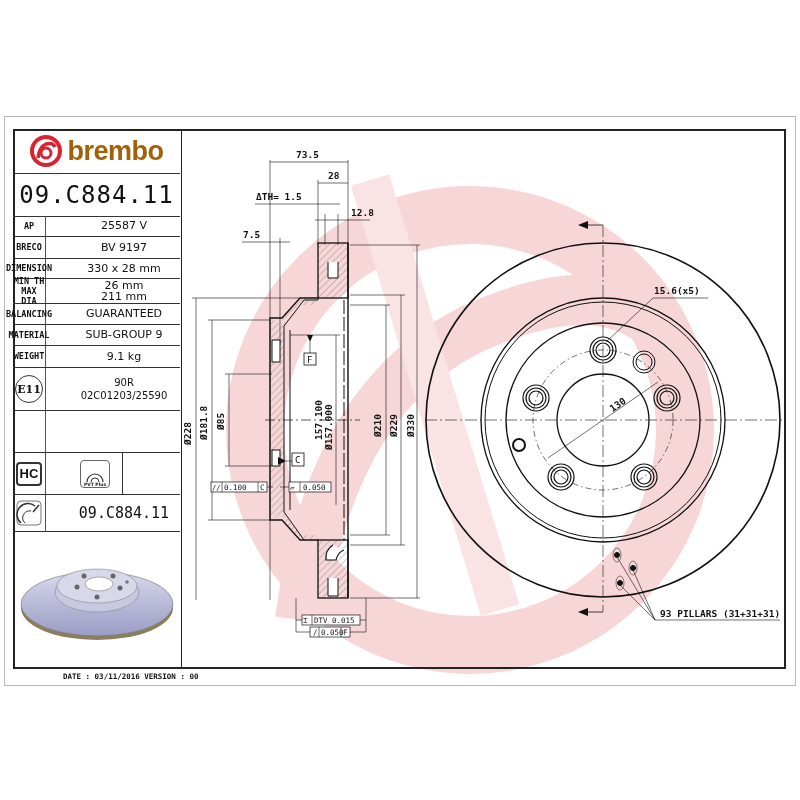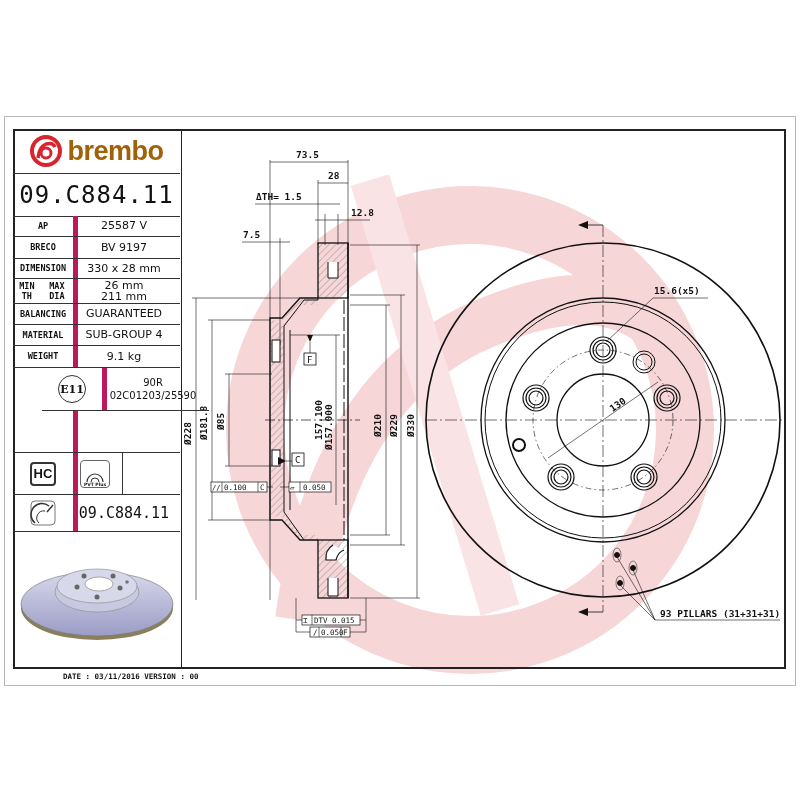--- a/index.html
+++ b/index.html
@@ -1,21 +1,21 @@
 <!DOCTYPE html>
 <html><head>
 <meta charset="utf-8">
 <style>
   html,body{margin:0;padding:0;background:#ffffff;}
   body{width:800px;height:800px;position:relative;overflow:hidden;font-family:"DejaVu Sans",sans-serif;color:#111;}
   .outer{position:absolute;left:4px;top:116px;width:792px;height:570px;border:1px solid #b8b8b8;box-sizing:border-box;}
   .frame{position:absolute;left:13px;top:129px;width:773px;height:540px;border:2px solid #222;box-sizing:border-box;}
   .sidebar{position:absolute;left:13px;top:129px;width:169px;height:540px;border-right:1.5px solid #222;box-sizing:border-box;}
   .row{position:absolute;left:0;width:167px;border-bottom:1px solid #333;box-sizing:border-box;}
-  .lbl{position:absolute;left:0;top:0;width:65px;height:100%;border-right:5px solid #be185d;box-sizing:border-box;display:flex;align-items:center;justify-content:center;font-family:"DejaVu Sans Mono",monospace;font-weight:bold;font-size:8.5px;text-align:center;line-height:11px;}
+  .lbl{position:absolute;left:0;top:0;width:33px;height:100%;border-right:1px solid #be185d;box-sizing:border-box;display:flex;align-items:center;justify-content:center;font-family:"DejaVu Sans Mono",monospace;font-weight:bold;font-size:8.5px;text-align:center;line-height:11px;}
   .val{position:absolute;left:55px;top:0;right:0;height:100%;display:flex;align-items:center;justify-content:center;font-family:"DejaVu Sans",sans-serif;font-size:11px;text-align:center;line-height:12px;flex-direction:column;}
   .brand{position:absolute;left:0;top:0;width:167px;height:44px;border-bottom:1px solid #333;display:flex;align-items:center;justify-content:center;gap:4px;}
   .brand-text{font-family:"Liberation Sans",sans-serif;font-weight:bold;font-size:27px;color:#a16207;letter-spacing:-0.5px;}
   .partno{position:absolute;left:0;top:44px;width:167px;height:43px;border-bottom:1px solid #333;display:flex;align-items:center;justify-content:center;font-family:"DejaVu Sans Mono",monospace;font-size:24px;letter-spacing:1px;}
   .date{position:absolute;left:24px;top:672px;font-family:"DejaVu Sans Mono",monospace;font-weight:bold;font-size:7.5px;padding-left:39px;}
   .drawing{position:absolute;left:0;top:0;width:800px;height:800px;pointer-events:none;}
   .drawing *{pointer-events:auto;}
   .dim{font-family:"DejaVu Sans Mono",monospace;font-size:9px;fill:#111;}
   .dimb{font-family:"DejaVu Sans Mono",monospace;font-size:9.5px;fill:#111;font-weight:bold;}
 </style>
@@ -236,42 +236,42 @@
   </div>
   <div class="row" style="top:108px;height:22px;padding-left:14px;">
     <div class="lbl">BRECO</div>
     <div class="val">BV 9197</div>
   </div>
   <div class="row" style="top:130px;height:20px;">
     <div class="lbl">DIMENSION</div>
     <div class="val">330 x 28 mm</div>
   </div>
   <div class="row" style="top:150px;height:25px;">
-    <div class="lbl" style="line-height:10px;">
+    <div class="lbl" style="flex-direction:column;line-height:10px;">
       <span>MIN TH</span>
       <span>MAX DIA</span>
     </div>
     <div class="val" style="line-height:11px;">
       <span>26 mm</span>
       <span>211 mm</span>
     </div>
   </div>
   <div class="row" style="top:175px;height:21px;">
     <div class="lbl">BALANCING</div>
     <div class="val">GUARANTEED</div>
   </div>
   <div class="row" style="top:196px;height:21px;">
     <div class="lbl">MATERIAL</div>
-    <div class="val">SUB-GROUP 4</div>
+    <div class="val">SUB-GROUP 9</div>
   </div>
   <div class="row" style="top:217px;height:22px;">
     <div class="lbl">WEIGHT</div>
     <div class="val">9.1 kg</div>
   </div>
-  <div class="row" style="top:239px;height:43px;margin-left:29px;">
+  <div class="row" style="top:239px;height:43px;">
     <div class="lbl">
       <span style="display:inline-flex;align-items:center;justify-content:center;width:26px;height:26px;border:1px solid #333;border-radius:50%;font-family:'DejaVu Serif',serif;font-size:11px;font-weight:bold;">E11</span>
     </div>
     <div class="val" style="font-size:10px;line-height:13px;">
       <span>90R</span>
       <span>02C01203/25590</span>
     </div>
   </div>
   <div class="row" style="top:282px;height:42px;">
     <div class="lbl"></div>

